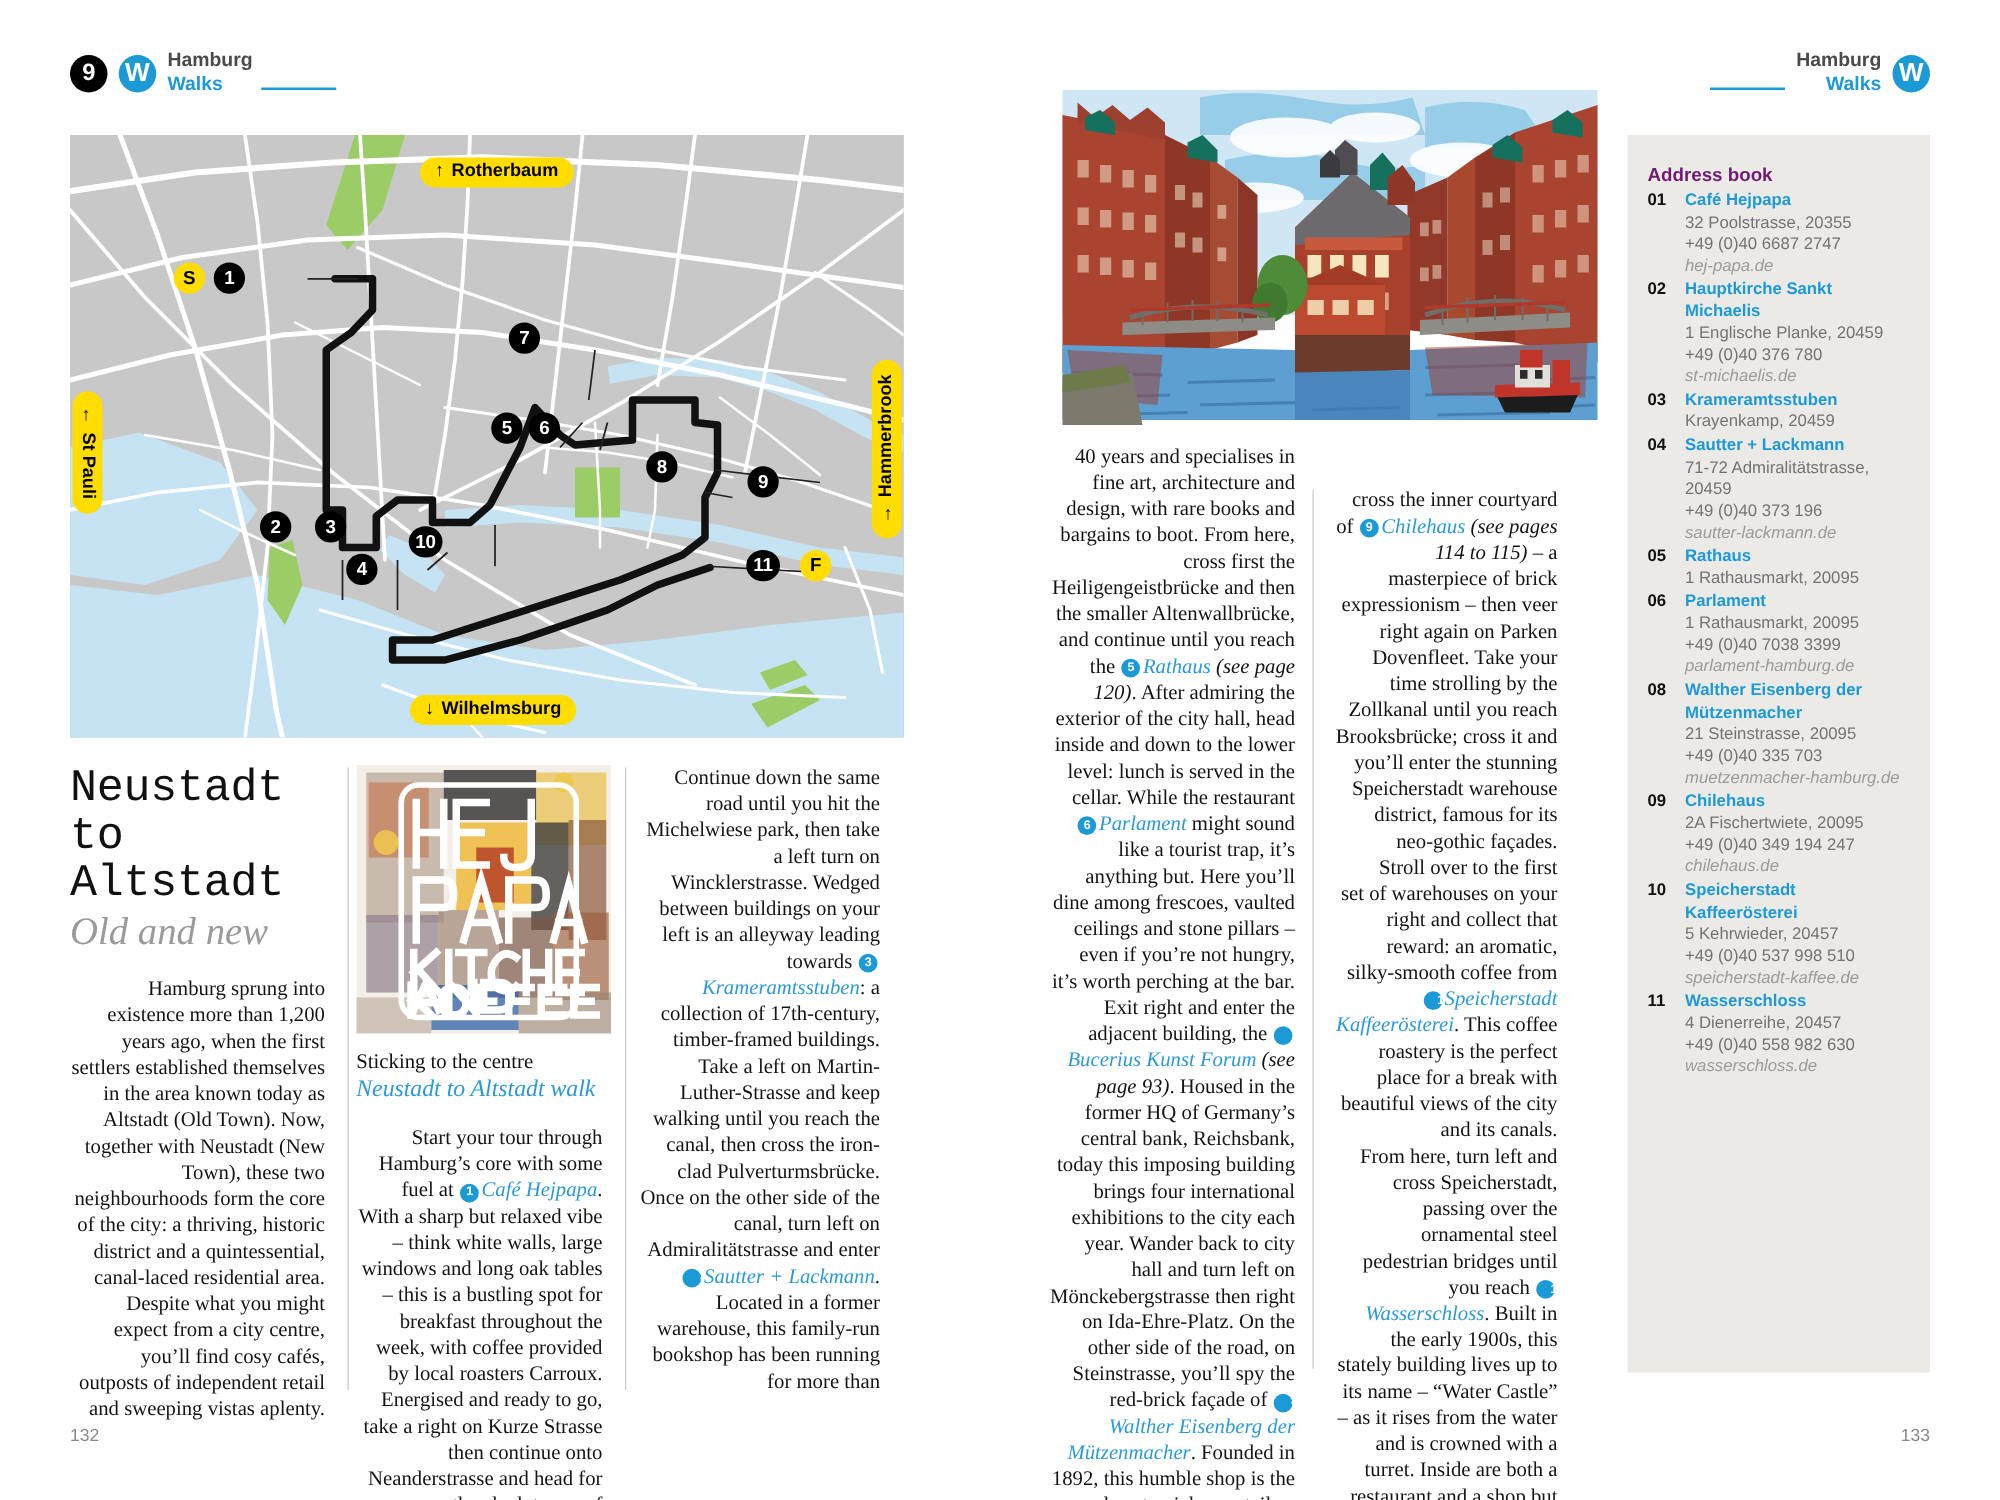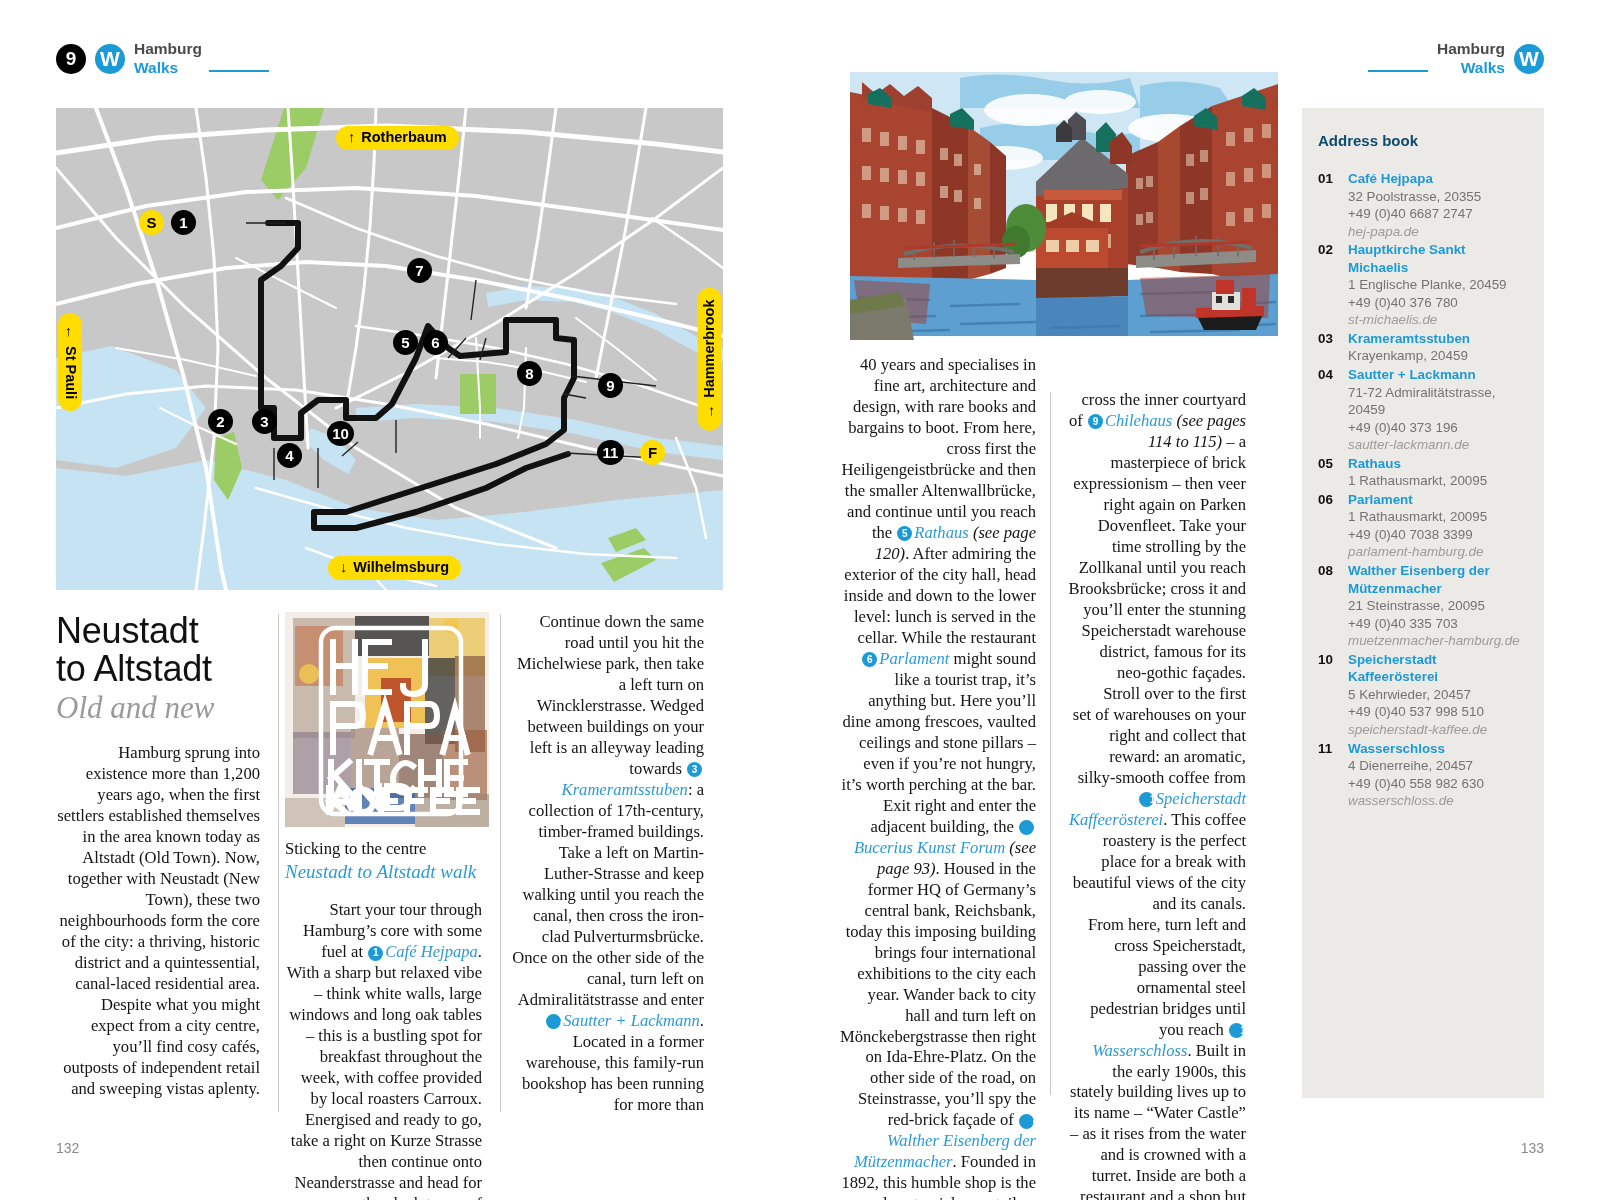--- a/index.html
+++ b/index.html
@@ -94,21 +94,21 @@
     display: flex; gap: 0;
   }
   .lcol { width: 222px; padding-right: 18px; position: relative; }
   .lcol + .lcol { padding-left: 7px; }
   .lcol + .lcol::before {
     content: ""; position: absolute; left: 0; top: 2px; bottom: 0;
     width: 1px; background: #c9c9c9;
   }
 
   h1.title {
-    font-family: Liberation Sans, sans-serif;
+    font-family: Liberation Mono, monospace;
     font-size: 36px; line-height: 1.05; font-weight: normal;
     color: #111; letter-spacing: -0.2px;
   }
   .subtitle {
     font-family: "Liberation Serif", serif;
     font-style: italic; font-size: 31px; color: #9a9a9a;
     line-height: 1.15; margin-top: 2px; margin-bottom: 18px;
   }
 
   p.body {
@@ -167,21 +167,21 @@
 
   
   .addrbook {
     position: absolute; right: 56px; top: 108px;
     width: 242px; height: 990px;
     background: #eceae6;
     padding: 24px 16px 20px 16px;
     font-family: "Liberation Sans", sans-serif;
   }
   .ab-title {
-    font-weight: bold; font-size: 15px; color: #0c4a6e; margin-bottom: 21px;
+    font-weight: bold; font-size: 15px; color: #701a75; margin-bottom: 2px;
   }
   .ab-entry { display: flex; margin-bottom: 1px; font-size: 13.4px; }
   .ab-no {
     font-weight: bold; color: #111; width: 30px; flex: 0 0 30px;
     line-height: 1.31;
   }
   .ab-body { flex: 1; line-height: 1.31; }
   .ab-name { font-weight: bold; color: #1c9ad6; }
   .ab-line { color: #737373; }
   .ab-web { color: #9b9b9b; font-style: italic; }
@@ -649,20 +649,29 @@
         <div class="ab-entry">
           <div class="ab-no">08</div>
           <div class="ab-body">
             <div class="ab-name">Walther Eisenberg der Mützenmacher</div>
             <div class="ab-line">21 Steinstrasse, 20095</div>
             <div class="ab-line">+49 (0)40 335 703</div>
             <div class="ab-web">muetzenmacher-hamburg.de</div>
           </div>
         </div>
         <div class="ab-entry">
+          <div class="ab-no">09</div>
+          <div class="ab-body">
+            <div class="ab-name">Chilehaus</div>
+            <div class="ab-line">2A Fischertwiete, 20095</div>
+            <div class="ab-line">+49 (0)40 349 194 247</div>
+            <div class="ab-web">chilehaus.de</div>
+          </div>
+        </div>
+        <div class="ab-entry">
           <div class="ab-no">10</div>
           <div class="ab-body">
             <div class="ab-name">Speicherstadt Kaffeerösterei</div>
             <div class="ab-line">5 Kehrwieder, 20457</div>
             <div class="ab-line">+49 (0)40 537 998 510</div>
             <div class="ab-web">speicherstadt-kaffee.de</div>
           </div>
         </div>
         <div class="ab-entry">
           <div class="ab-no">11</div>

